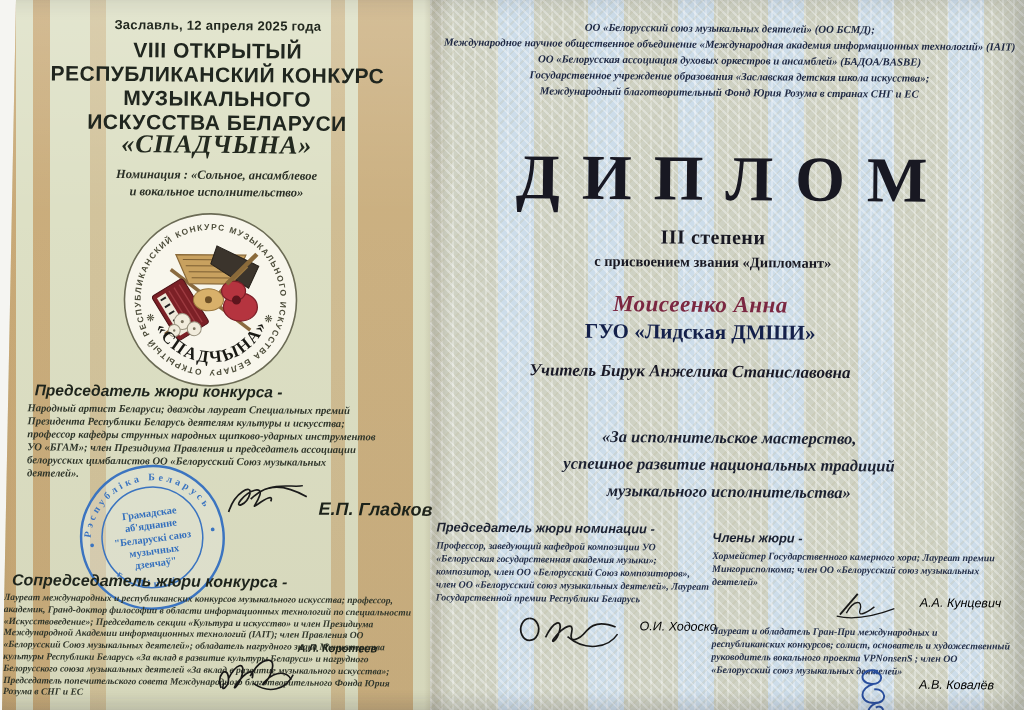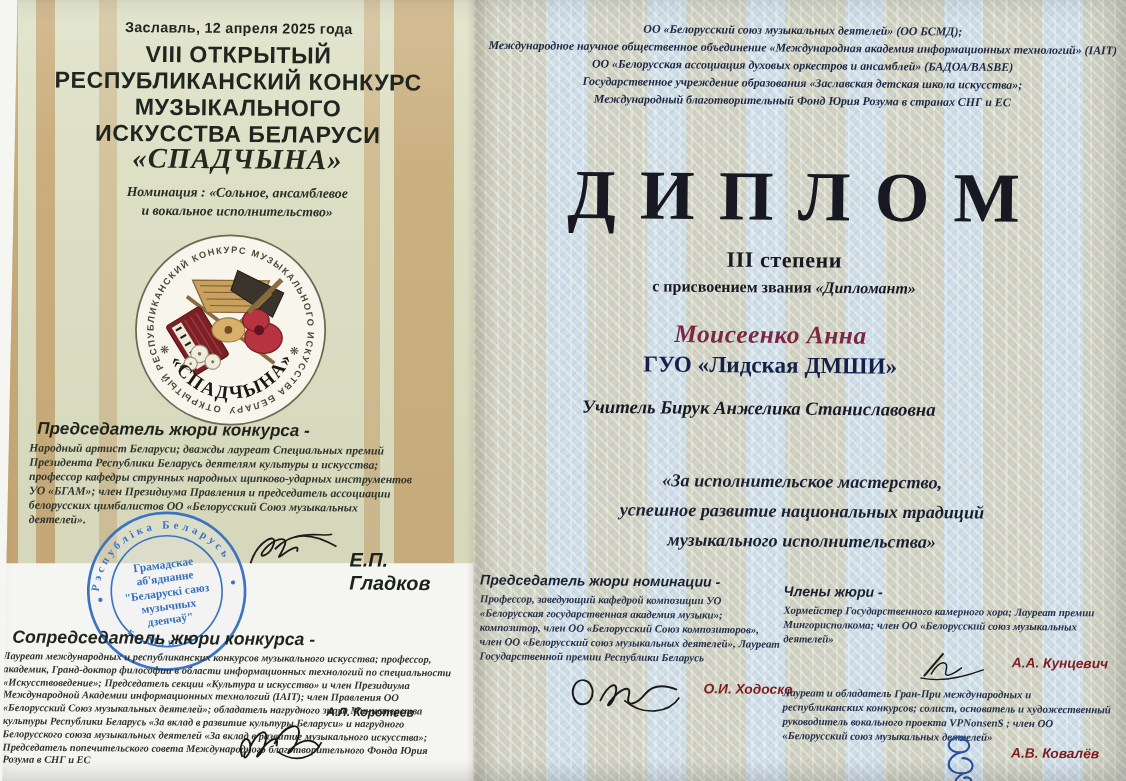--- a/index.html
+++ b/index.html
@@ -1,28 +1,28 @@
 <!DOCTYPE html>
 <html><head>
 <meta charset="utf-8">
 <style>
   html,body{margin:0;padding:0;}
   body{width:1024px;height:710px;background:#ffffff;overflow:hidden;
        font-family:"Liberation Serif", serif;}
   .photo{position:relative;width:1024px;height:710px;background:#f5f5f2;}
   .diploma{position:absolute;inset:0;clip-path:polygon(16px 0,100% 0,100% 100%,2px 100%);}
   
-  .page-left{position:absolute;left:0;top:0;width:430px;height:512px;background:
+  .page-left{position:absolute;left:0;top:0;width:430px;height:710px;background:
     linear-gradient(90deg,
       rgba(197,160,106,.85) 0 16px, rgba(0,0,0,0) 16px 33px,
       rgba(197,160,106,.8) 33px 50px, rgba(0,0,0,0) 50px 90px,
       rgba(197,160,106,.45) 90px 106px, rgba(0,0,0,0) 106px 331px,
       rgba(197,160,106,.55) 331px 345px, rgba(0,0,0,0) 345px 358px,
       rgba(197,160,106,.75) 358px 413px, rgba(0,0,0,0) 413px 430px),
-    #dde0c5;}
+    #dde0c5; padding-left: 24px;}
   .page-left::after{content:"";position:absolute;inset:0;background:
     linear-gradient(180deg,rgba(255,255,255,.18),rgba(0,0,0,0) 30%,rgba(120,100,60,.07) 95%);}
   
   .page-right{position:absolute;left:430px;top:0;width:594px;height:710px;background:#cdddea;}
   .page-right::before{content:"";position:absolute;inset:0;background:
     repeating-linear-gradient(90deg, rgba(209,199,157,.5) 0 54px, rgba(0,0,0,0) 54px 90px);
     background-position:14px 0;}
   .page-right::after{content:"";position:absolute;inset:0;background:
     repeating-linear-gradient(45deg, rgba(255,255,255,.32) 0 2px, rgba(0,0,0,0) 2px 7px),
     repeating-linear-gradient(-45deg, rgba(185,178,140,.18) 0 2px, rgba(0,0,0,0) 2px 7px),
@@ -49,21 +49,21 @@
   .rp-head{left:0;top:20px;width:594px;font-size:10.8px;line-height:16px;font-weight:bold;font-style:italic;color:#1d2742;}
   .rp-diplom{left:0;top:142px;width:580px;font-size:64px;font-weight:bold;color:#181822;letter-spacing:22px;text-indent:22px;}
   .rp-degree{left:0;top:226px;width:564px;font-size:20px;font-weight:bold;color:#181822;letter-spacing:.5px;}
   .rp-rank{left:0;top:254px;width:564px;font-size:14.5px;font-weight:bold;color:#181822;}
   .rp-recip{left:0;top:292px;width:540px;font-size:23px;font-weight:bold;font-style:italic;color:#7b2741;letter-spacing:.5px;}
   .rp-school{left:0;top:320px;width:540px;font-size:21px;font-weight:bold;color:#14204a;}
   .rp-teacher{left:0;top:362px;width:520px;font-size:17px;font-weight:bold;font-style:italic;color:#191926;}
   .rp-cit{left:0;top:424px;width:600px;font-size:16.5px;line-height:27px;font-weight:bold;font-style:italic;color:#1b2030;}
   .col-h{font-size:12.8px;font-weight:bold;font-style:italic;color:#1a2030;}
   .col-desc{font-size:9.9px;line-height:13px;font-weight:bold;font-style:italic;color:#25304a;margin-top:4px;}
-  .col-sig-name{font-size:12.5px;font-weight:bold;color:#7f1d1d;font-style:italic;}
+  .col-sig-name{font-size:12.5px;font-weight:normal;color:#000000;font-style:italic;}
   svg{display:block;}
 </style>
 </head>
 <body>
 
 <div class="photo">
 <div class="diploma">
 
   <div class="page-left">
     <div class="content">
@@ -182,21 +182,21 @@
       <div class="abs ctr rp-head">
         <div class="nw">ОО «Белорусский союз музыкальных деятелей» (ОО БСМД);</div>
         <div class="nw">Международное научное общественное объединение «Международная академия информационных технологий» (IАIТ)</div>
         <div class="nw">ОО «Белорусская ассоциация духовых оркестров и ансамблей» (БАДОА/BASBE)</div>
         <div class="nw">Государственное учреждение образования «Заславская детская школа искусства»;</div>
         <div class="nw">Международный благотворительный Фонд Юрия Розума в странах СНГ и ЕС</div>
       </div>
 
       <div class="abs ctr rp-diplom">ДИПЛОМ</div>
       <div class="abs ctr rp-degree">III степени</div>
-      <div class="abs ctr rp-rank"><span>с присвоением звания </span><span style="font-style:italic;">«Дипломант»</span></div>
+      <div class="abs ctr rp-rank"><span>с присвоением звания </span><span style="">«Дипломант»</span></div>
 
       <div class="abs ctr rp-recip">Моисеенко Анна</div>
       <div class="abs ctr rp-school">ГУО «Лидская ДМШИ»</div>
       <div class="abs ctr rp-teacher">Учитель Бирук Анжелика Станиславовна</div>
 
       <div class="abs ctr rp-cit">
         <div>«За исполнительское мастерство,</div>
         <div>успешное развитие  национальных традиций</div>
         <div>музыкального исполнительства»</div>
       </div>

